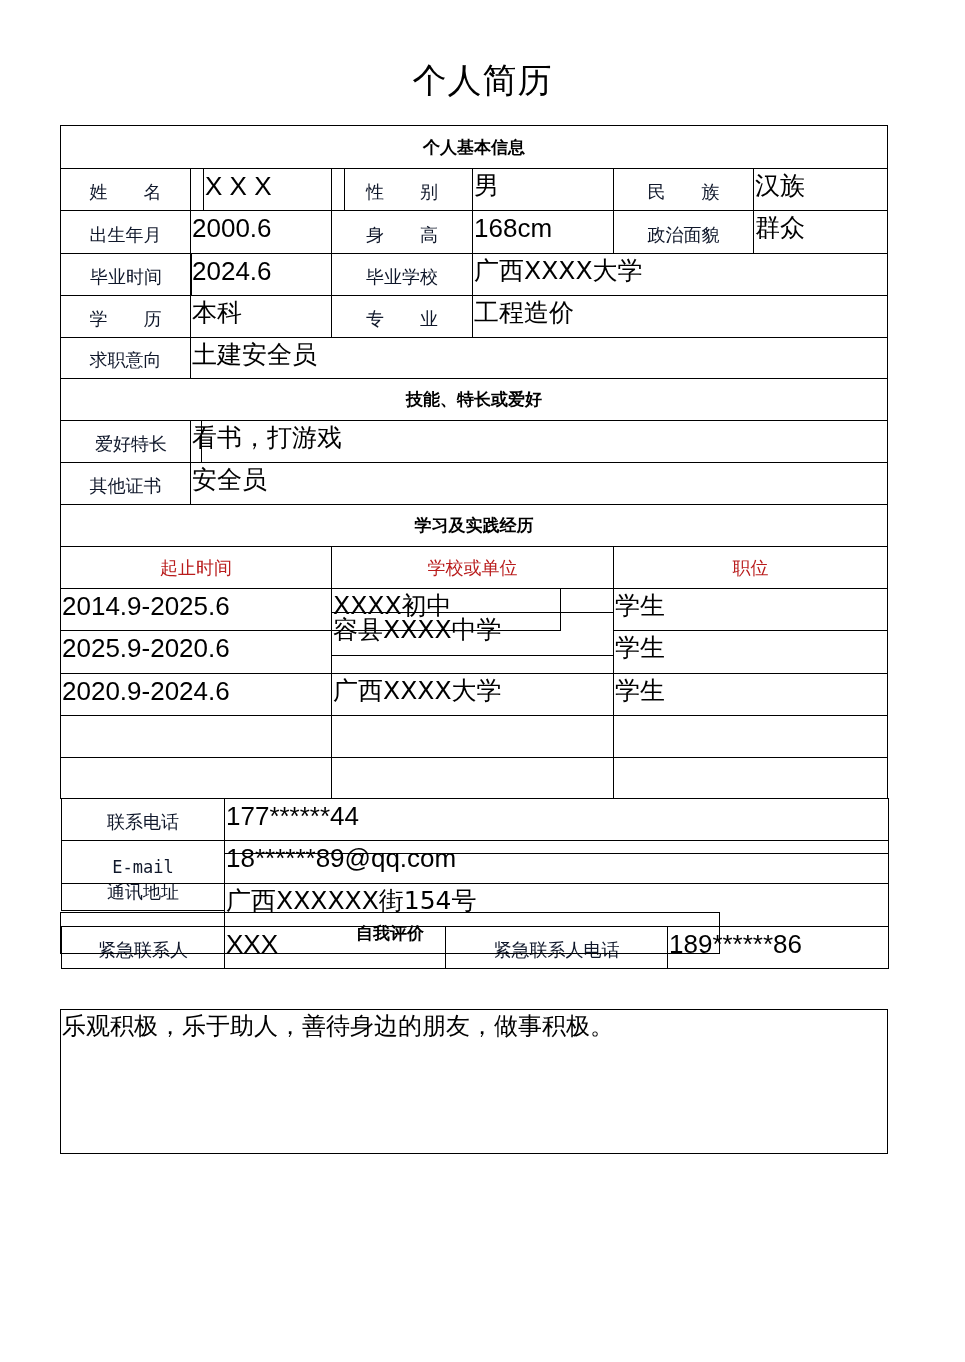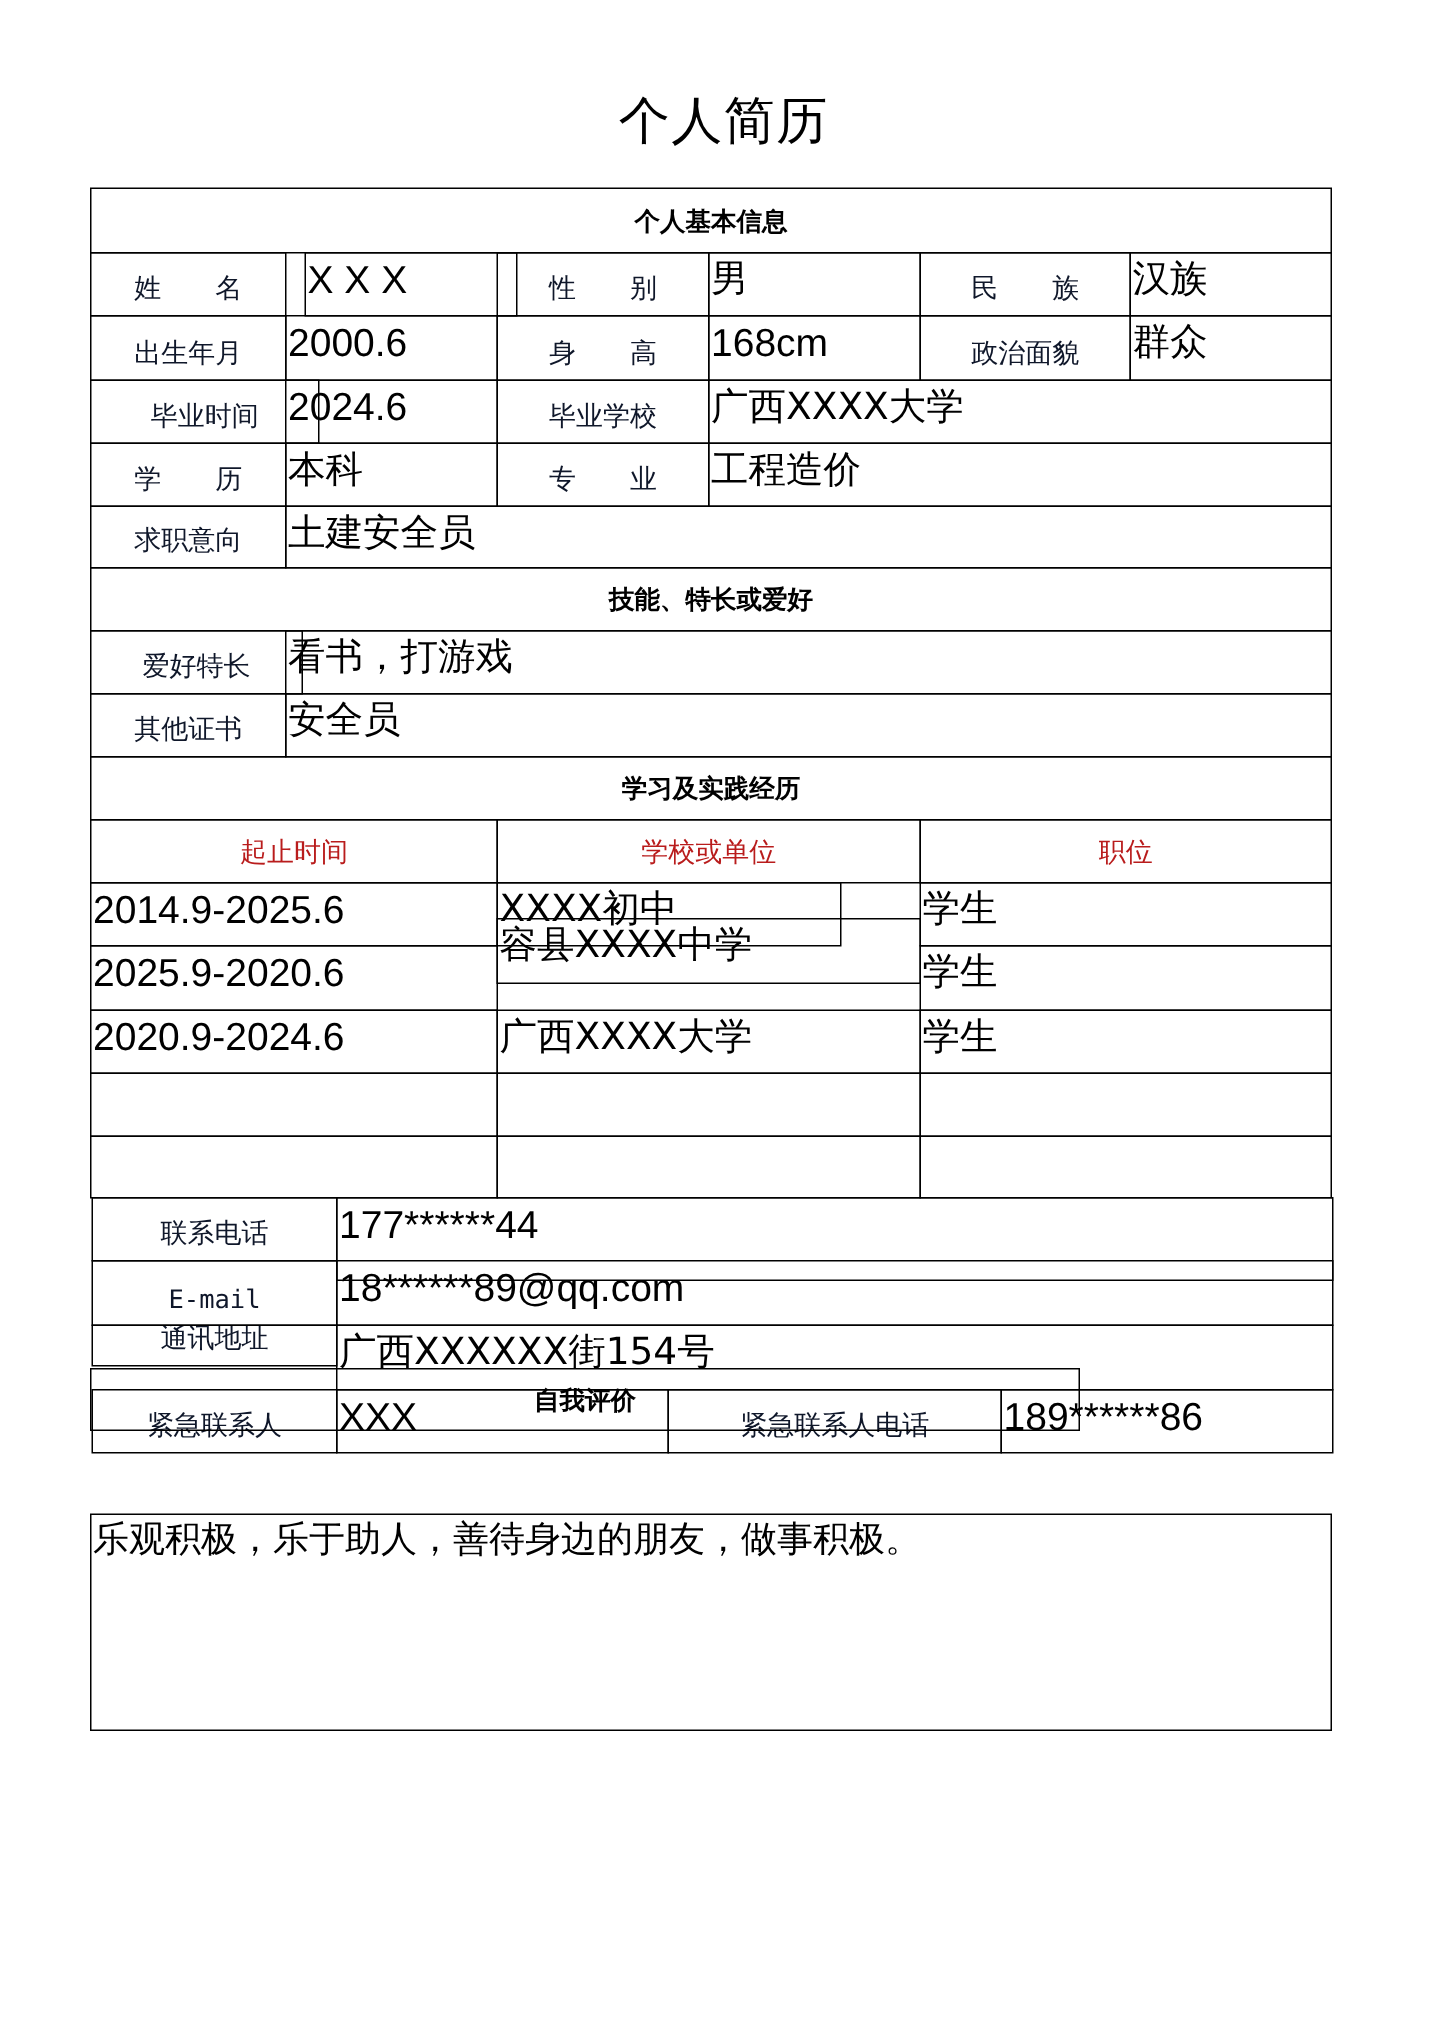--- a/index.html
+++ b/index.html
@@ -34,21 +34,21 @@
 <div class="cell lbl" style="left:613px;top:168px;width:141px;height:43px;">民　　族</div>
 <div class="cell val cn" style="left:753px;top:168px;width:135px;height:43px;">汉族</div>
 
 <div class="cell lbl" style="left:60px;top:210px;width:131px;height:44px;">出生年月</div>
 <div class="cell val" style="left:190px;top:210px;width:142px;height:44px;">2000.6</div>
 <div class="cell lbl" style="left:331px;top:210px;width:142px;height:44px;">身　　高</div>
 <div class="cell val" style="left:472px;top:210px;width:142px;height:44px;">168cm</div>
 <div class="cell lbl" style="left:613px;top:210px;width:141px;height:44px;">政治面貌</div>
 <div class="cell val cn" style="left:753px;top:210px;width:135px;height:44px;">群众</div>
 
-<div class="cell lbl" style="left:60px;top:253px;width:153px;height:43px;">毕业时间</div>
+<div class="cell lbl" style="left:60px;top:253px;width:132px;height:43px;">毕业时间</div>
 <div class="cell val" style="left:190px;top:253px;width:142px;height:43px;">2024.6</div>
 <div class="cell lbl" style="left:331px;top:253px;width:142px;height:43px;">毕业学校</div>
 <div class="cell val cn" style="left:472px;top:253px;width:416px;height:43px;">广西XXXX大学</div>
 
 <div class="cell lbl" style="left:60px;top:295px;width:131px;height:43px;">学　　历</div>
 <div class="cell val cn" style="left:190px;top:295px;width:142px;height:43px;">本科</div>
 <div class="cell lbl" style="left:331px;top:295px;width:142px;height:43px;">专　　业</div>
 <div class="cell val cn" style="left:472px;top:295px;width:416px;height:43px;">工程造价</div>
 
 <div class="cell lbl" style="left:60px;top:337px;width:131px;height:42px;">求职意向</div>

